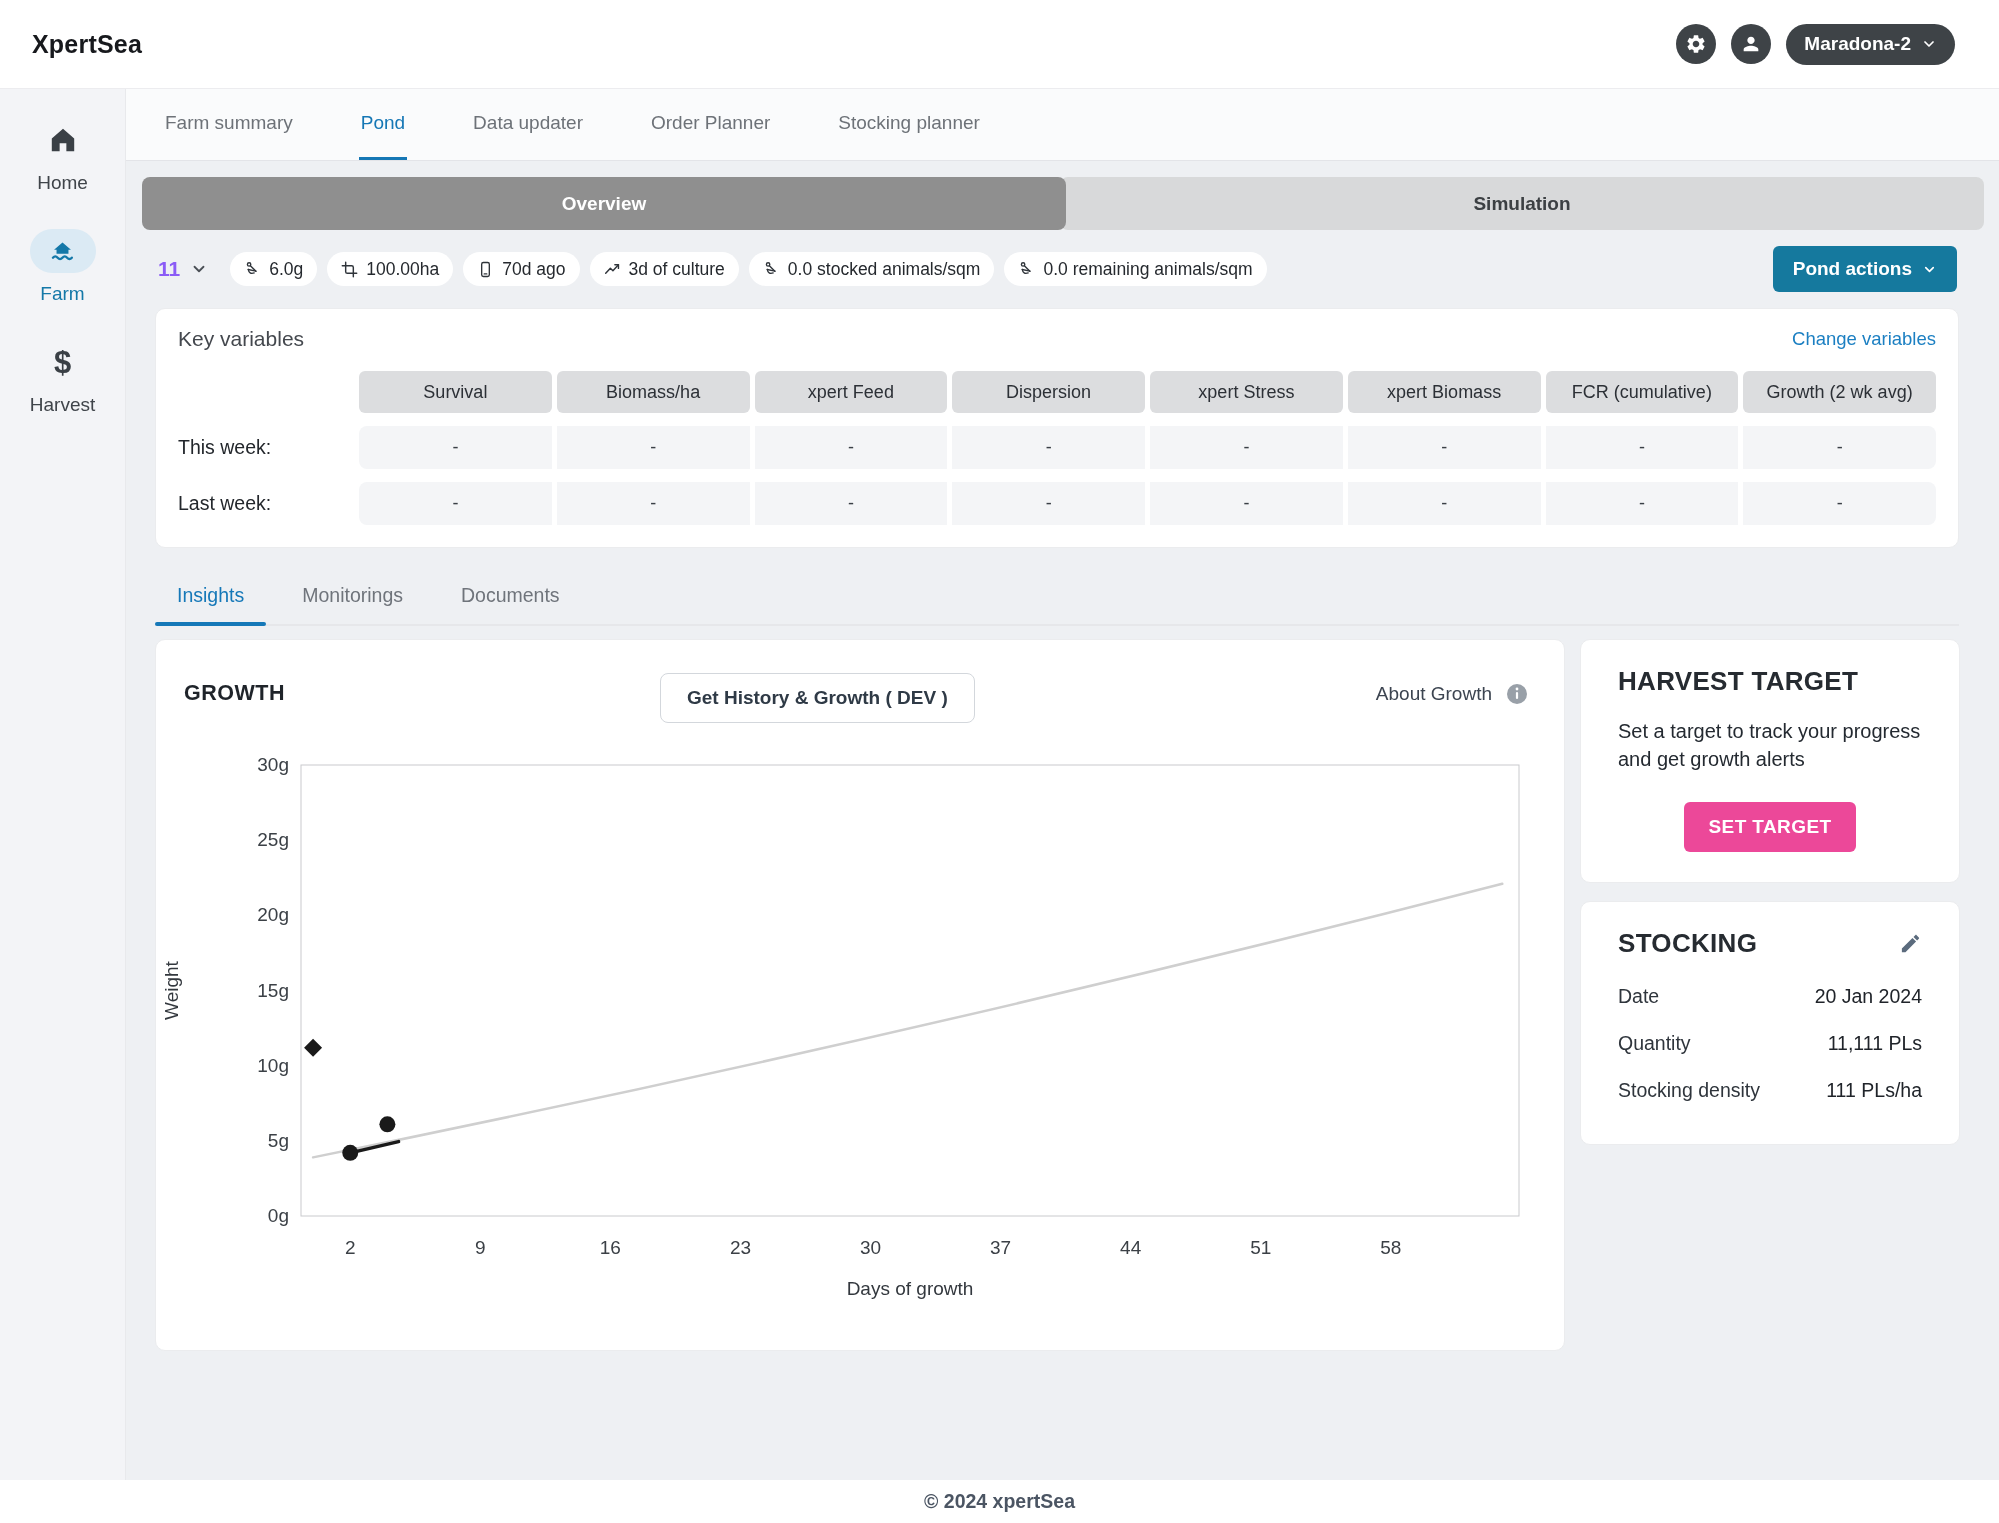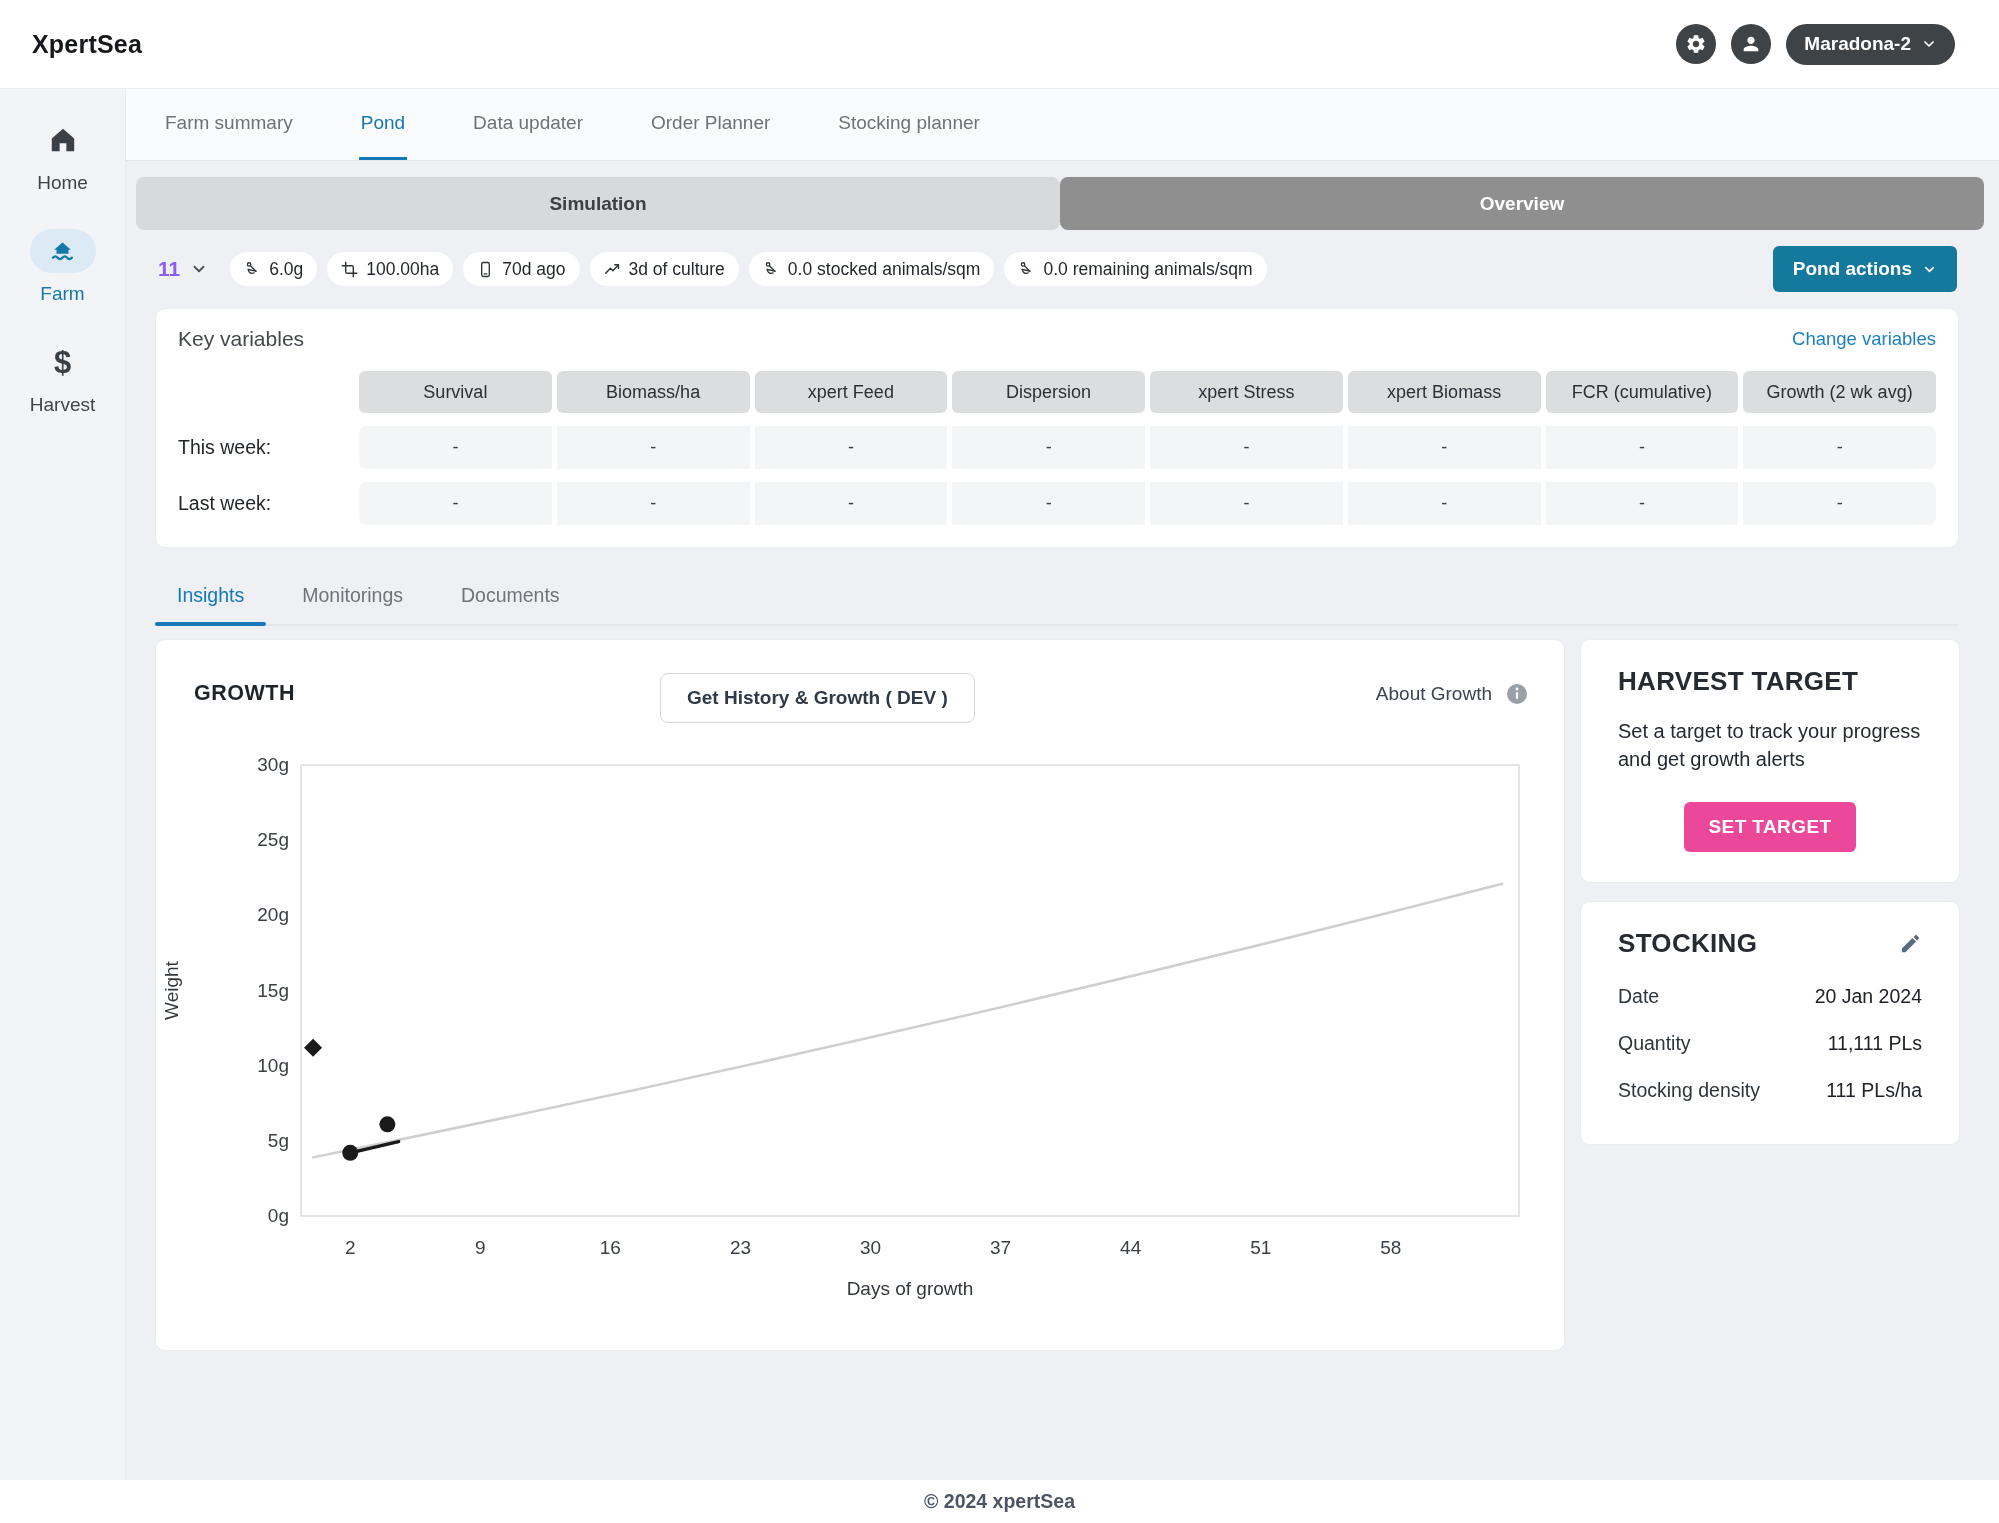--- a/index.html
+++ b/index.html
@@ -64,21 +64,21 @@
 
   
   .content-tabs { margin:24px 40px 0 29px; display:flex; border-bottom:2px solid #e6e7ea; }
   .ctab { position:relative; background:none; border:none; font-size:19.5px; color:#6f747b; padding:12px 22px 17px; margin-right:14px; cursor:pointer; }
   .ctab.active { color:#1578b8; font-weight:500; }
   .ctab.active::after { content:""; position:absolute; left:0; right:0; bottom:-2px; height:4px; background:#1578b8; border-radius:3px; }
 
   
   .insight-grid { display:flex; gap:15px; margin:13px 39px 0 29px; }
   .growth-card { position:relative; width:1410px; height:712px; background:#fff; border-radius:10px; border:1px solid #ebecee; }
-  .growth-head { display:flex; align-items:center; height:106px; padding:0 38px; }
+  .growth-head { display:flex; align-items:center; height:106px; padding:0 28px; }
   .growth-title { font-size:21.5px; font-weight:800; color:#1f242a; letter-spacing:.5px; }
   .dev-btn { position:absolute; left:504px; top:33px; height:50px; padding:0 26px; background:#fff; border:1px solid #d3d7dc; border-radius:8px; font-size:19px; font-weight:600; color:#2f3a46; cursor:pointer; }
   .about-growth { position:absolute; right:35px; top:42px; display:flex; align-items:center; gap:13px; }
   .about-growth span { font-size:19px; color:#3c4450; }
   .about-growth svg { width:24px; height:24px; cursor:pointer; }
   #growth-chart { position:absolute; left:0; top:108px; }
 
   .right-col { display:flex; flex-direction:column; gap:18px; width:380px; }
   .panel { background:#fff; border-radius:10px; border:1px solid #ebecee; padding:26px 37px 30px; }
   .panel-title { font-size:26px; font-weight:700; color:#262b31; letter-spacing:.3px; }
@@ -169,22 +169,22 @@
           <button class="nav-tab">Farm summary</button>
           <button class="nav-tab active">Pond</button>
           <button class="nav-tab">Data updater</button>
           <button class="nav-tab">Order Planner</button>
           <button class="nav-tab">Stocking planner</button>
         </div>
 
       <div class="content">
 
         <div class="view-toggle">
+          <button class="seg on">Overview</button>
           <button class="seg off">Simulation</button>
-          <button class="seg on">Overview</button>
         </div>
 
         <div class="pond-row">
           <button class="pond-select">
             <span class="pond-id">11</span>
             <span style="display:flex">
                 <svg viewBox="0 0 20 20" width="18" height="18">
                   <path d="M5 7.5l5 5 5-5" fill="none" stroke="#4a4f55" stroke-width="2" stroke-linecap="round" stroke-linejoin="round"></path>
                 </svg>
               </span>

